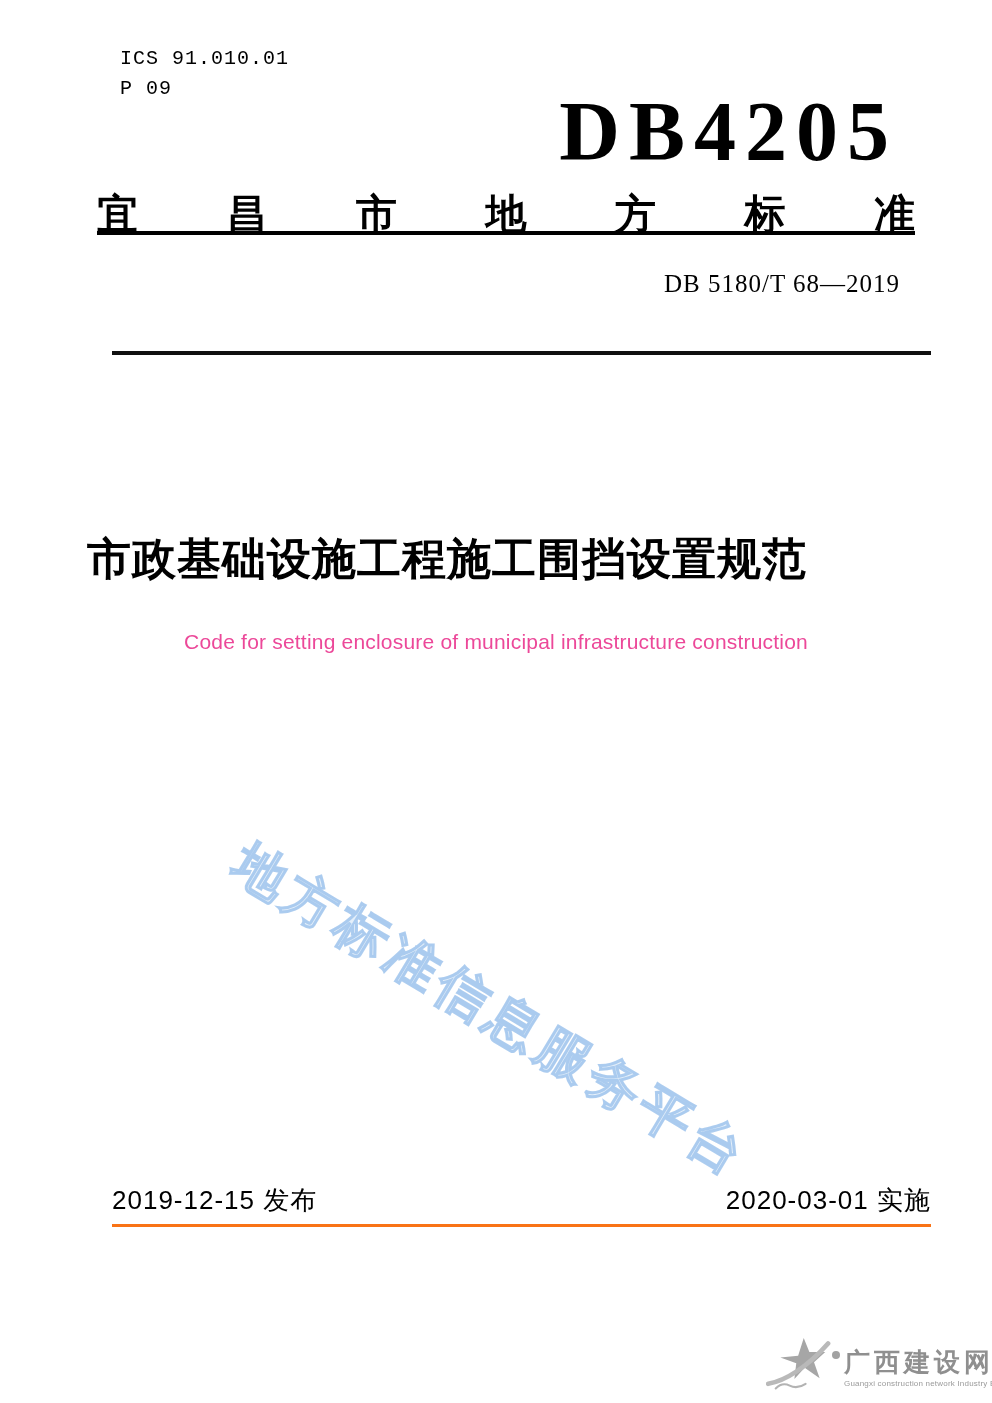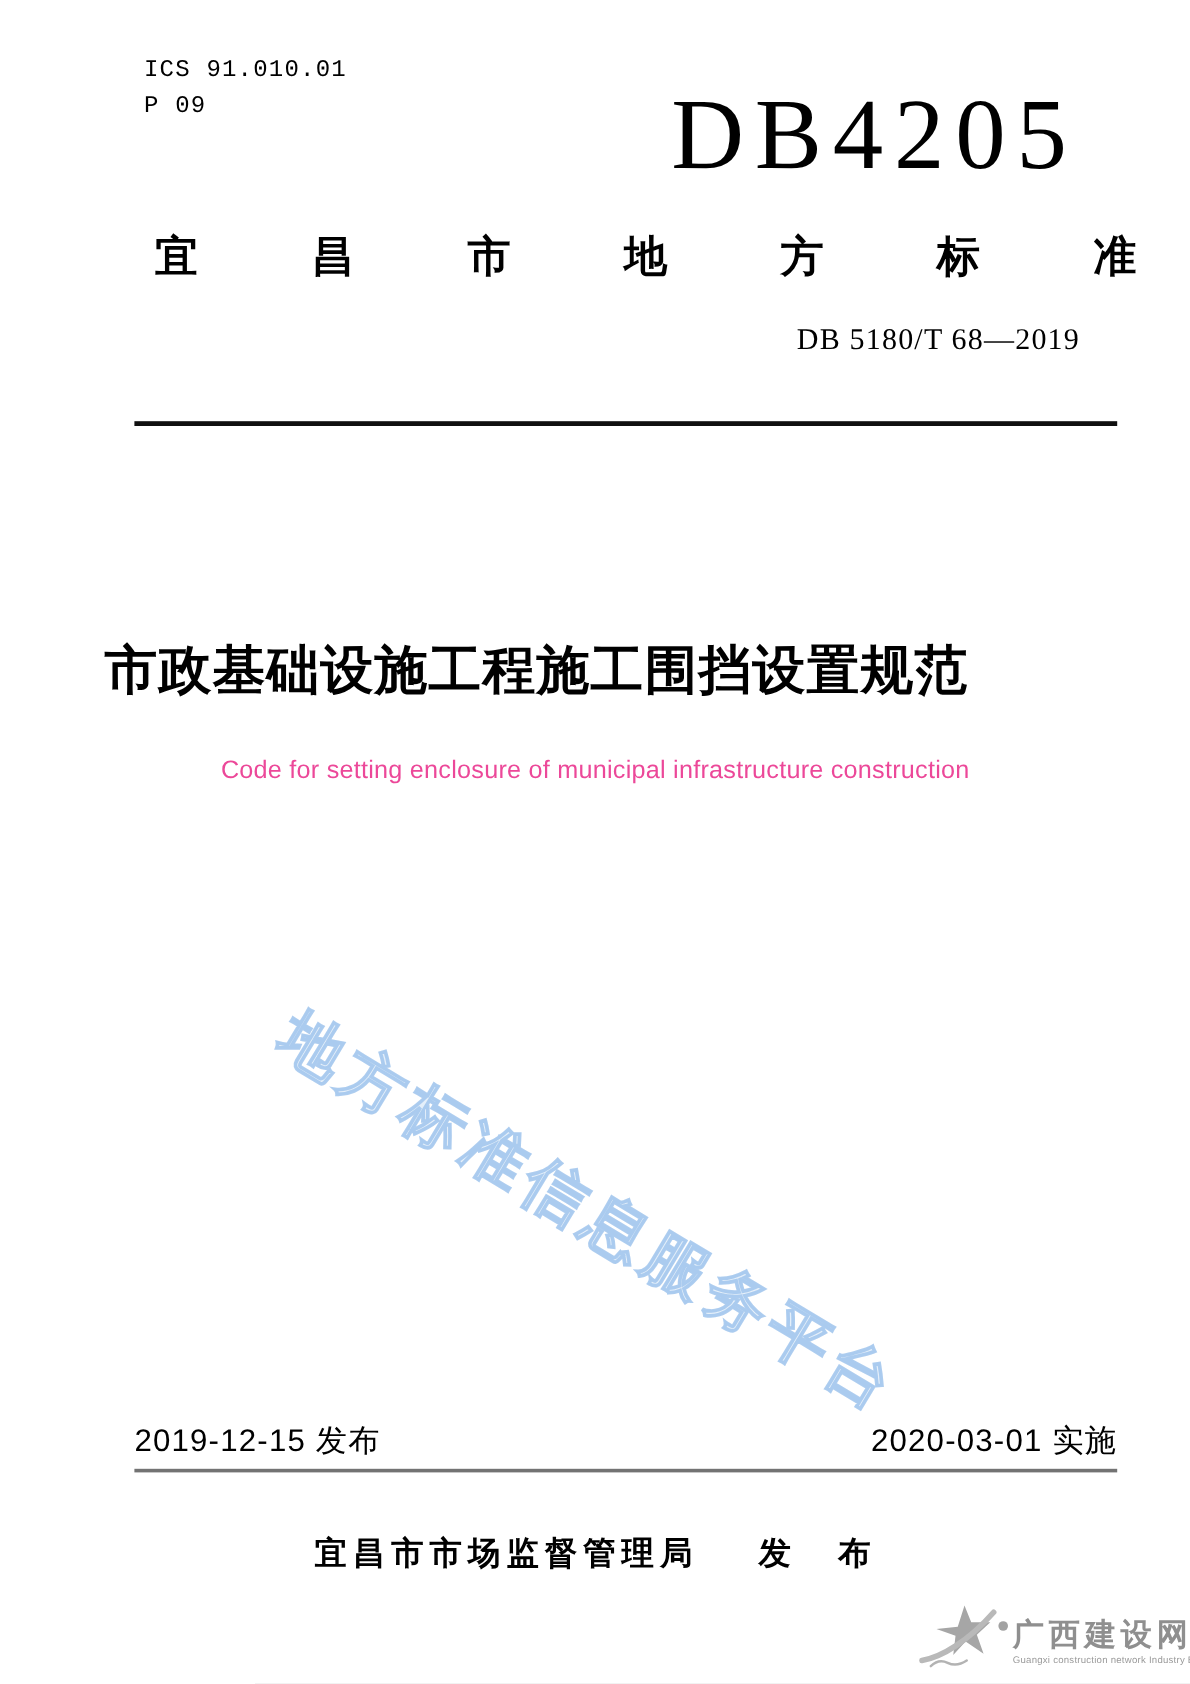--- a/index.html
+++ b/index.html
@@ -13,31 +13,31 @@
     color:#000;
   }
   
   .ics-block{
     position:absolute;left:120px;top:44px;
     font-size:20px;line-height:30px;letter-spacing:1px;
     font-family:Liberation Mono, monospace;
   }
   
   .db-mark{
-    position:absolute;right:94px;top:71px;
+    position:absolute;right:94px;top:90px;
     font-family:"Liberation Serif", serif;
-    font-weight:normal;
+    font-weight:bold;
     font-size:84px;line-height:1;
     letter-spacing:9px;
   }
   
   .std-type{
-    position:absolute;left:129px;top:190px;width:818px;
-    font-size:36px;font-weight:600;line-height:48px;
-    text-align:justify;text-align-last:justify;
+    position:absolute;left:97px;top:190px;width:818px;
+    font-size:41px;font-weight:600;line-height:48px;
+    text-align:justify;text-align-last:justify;text-decoration:underline;
   }
   
   .std-code{
     position:absolute;right:92px;top:270px;
     font-size:25px;letter-spacing:1px;
     font-family:"Liberation Serif", serif;
   }
   .rule-top{
     position:absolute;left:112px;top:351px;width:819px;height:4px;
     background:#101010;
@@ -63,21 +63,21 @@
     color:rgba(206,226,246,0.55);
     -webkit-text-stroke:1.4px rgba(160,196,236,0.85);
     text-shadow:1px 1px 0 rgba(255,255,255,0.9);
     pointer-events:none;
   }
   .date-row{
     position:absolute;left:112px;top:1183px;width:819px;
     display:flex;justify-content:space-between;align-items:flex-end;
     font-size:26px;letter-spacing:1px;
     padding-bottom:6px;
-    border-bottom:3px solid #737373;
+    border-bottom:3px solid #f97316;
     box-sizing:border-box;
     gap:32px;
   }
   .publisher-row{
     position:absolute;left:262px;top:1276px;
     display:flex;align-items:baseline;
     font-size:27px;font-weight:600;
     white-space:nowrap;
   }
   .publisher-name{letter-spacing:5px;}
@@ -124,24 +124,20 @@
 
   <div class="title-en">Code for setting enclosure of municipal infrastructure construction</div>
 
   <div class="watermark">地方标准信息服务平台</div>
 
   <div class="date-row">
     <span>2019-12-15 发布</span>
     <span>2020-03-01 实施</span>
   </div>
 
-  <div class="publisher-row">
-    <span class="publisher-name">宜昌市市场监督管理局</span>
-    <span class="publish-label">发 布</span>
-  </div>
 
   <div class="logo">
     <svg class="logo-star" viewBox="0 0 72 62" xmlns="http://www.w3.org/2000/svg">
       <path d="M40 1 L46 16 L63 16 L51 27 L57 44 L41 33 L30 45 L32 28 L15 22 L34 20 Z" fill="#a6a6a6"></path>
       <path d="M2 50 C20 47 44 32 66 7" stroke="#b9b9b9" stroke-width="5" fill="none" stroke-linecap="round"></path>
       <path d="M10 55 q7 -7 15 -3 q8 4 17 -2" stroke="#b3b3b3" stroke-width="2.2" fill="none" stroke-linecap="round"></path>
     </svg>
     <span class="logo-dot"></span>
     <span class="logo-name">广西建设网</span>
     <span class="logo-caption">Guangxi construction network Industry Edition</span>

